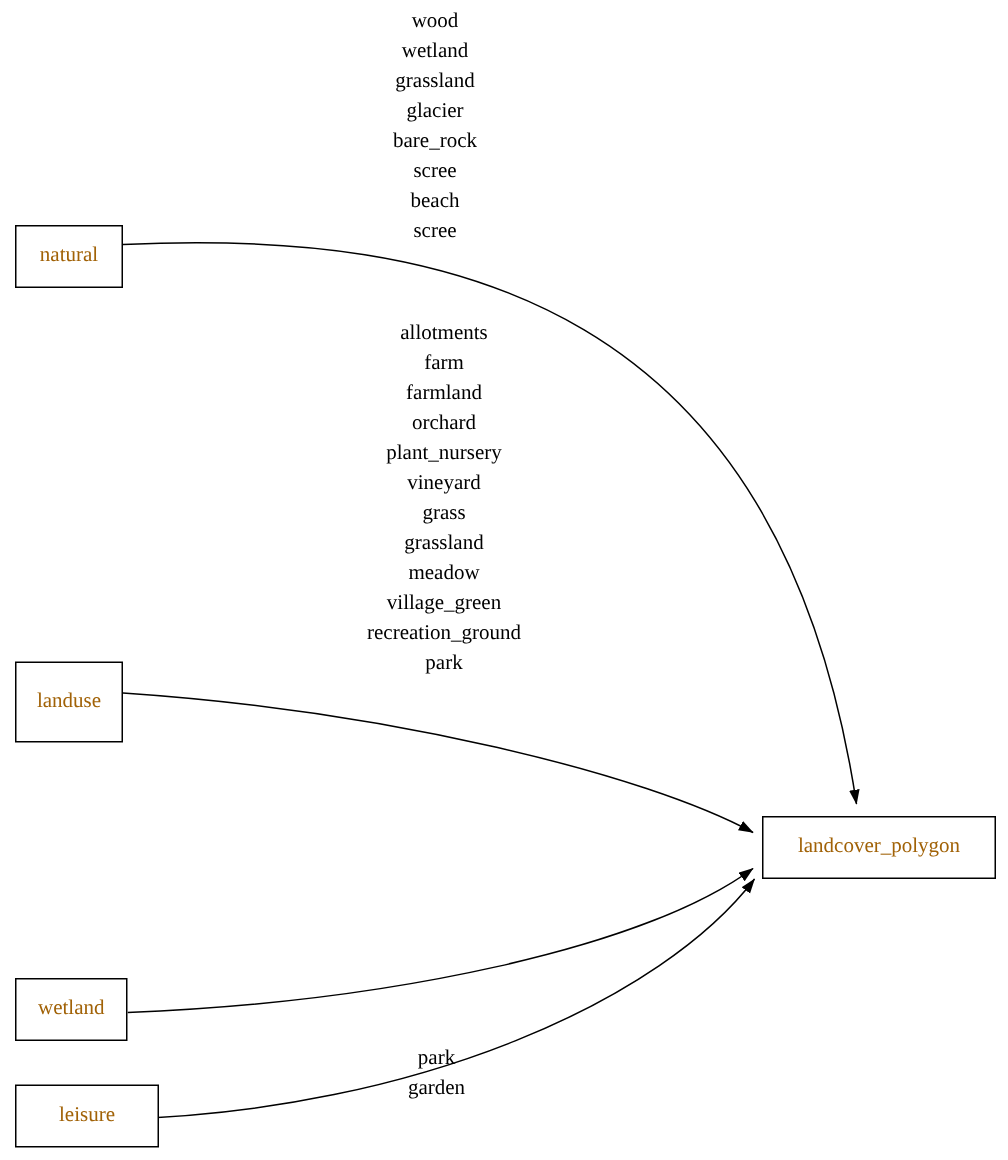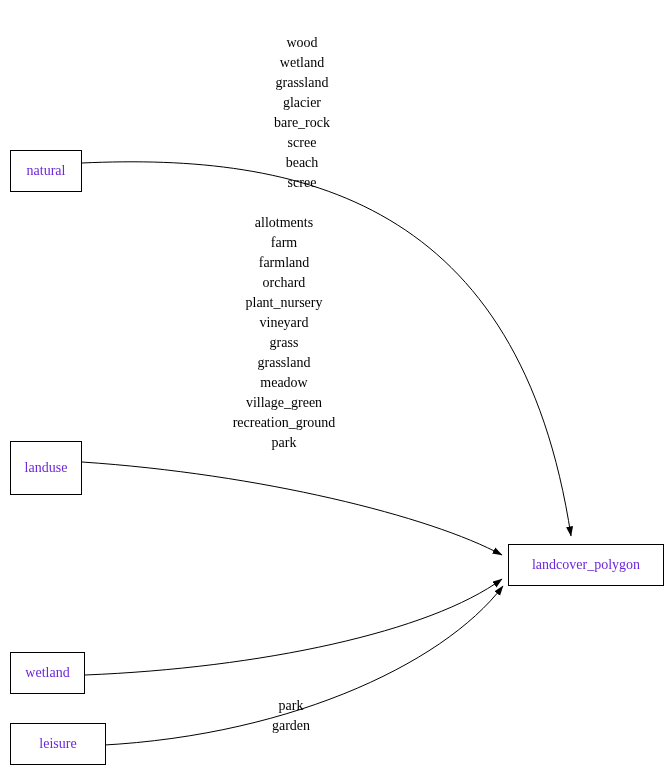--- a/index.html
+++ b/index.html
@@ -24,21 +24,21 @@
   }
   .node {
     position: absolute;
     box-sizing: border-box;
     border: 1px solid #000000;
     background: #ffffff;
     display: flex;
     align-items: center;
     justify-content: center;
     font-size: 14px;
-    color: #6d28d9;
+    color: #a16207;
   }
   .edge-labels {
     position: absolute;
     text-align: center;
     font-size: 14px;
     color: #000000;
     line-height: 20px;
     white-space: nowrap;
   }
 </style>
@@ -72,32 +72,32 @@
   </div>
 
   <div class="node" style="left:10px; top:723px; width:96px; height:42px;">
     <span>leisure</span>
   </div>
 
   <div class="node" style="left:508px; top:544px; width:156px; height:42px;">
     <span>landcover_polygon</span>
   </div>
 
-  <div class="edge-labels" style="left:202px; top:5px; width:200px;margin-top:28px;">
+  <div class="edge-labels" style="left:190px; top:5px; width:200px;">
       <div>wood</div>
       <div>wetland</div>
       <div>grassland</div>
       <div>glacier</div>
       <div>bare_rock</div>
       <div>scree</div>
       <div>beach</div>
       <div>scree</div>
     </div>
 
-  <div class="edge-labels" style="left:184px; top:213px; width:200px;">
+  <div class="edge-labels" style="left:196px; top:213px; width:200px;">
       <div>allotments</div>
       <div>farm</div>
       <div>farmland</div>
       <div>orchard</div>
       <div>plant_nursery</div>
       <div>vineyard</div>
       <div>grass</div>
       <div>grassland</div>
       <div>meadow</div>
       <div>village_green</div>

